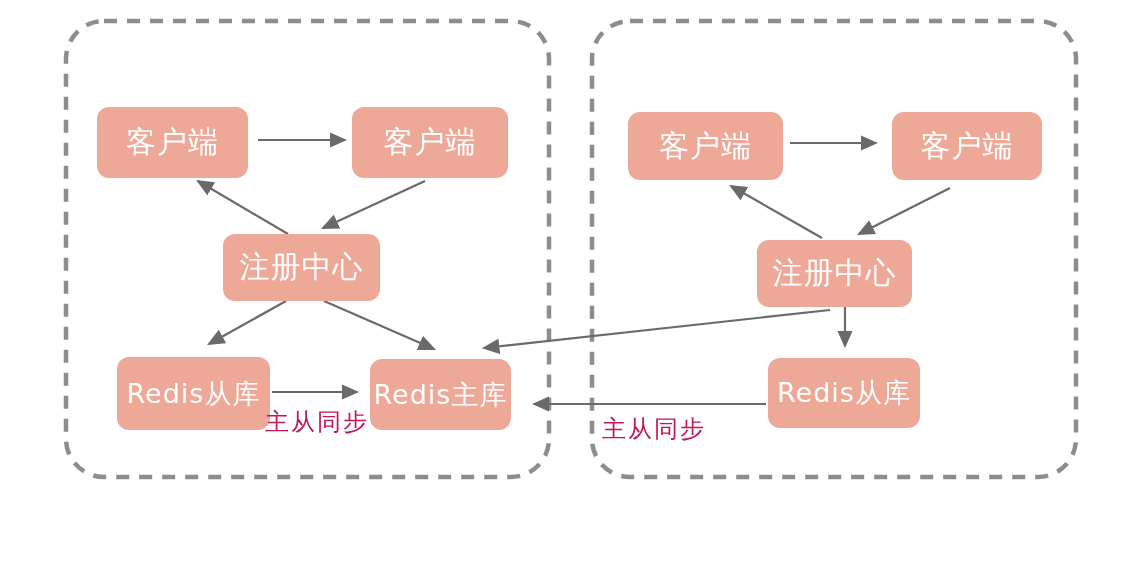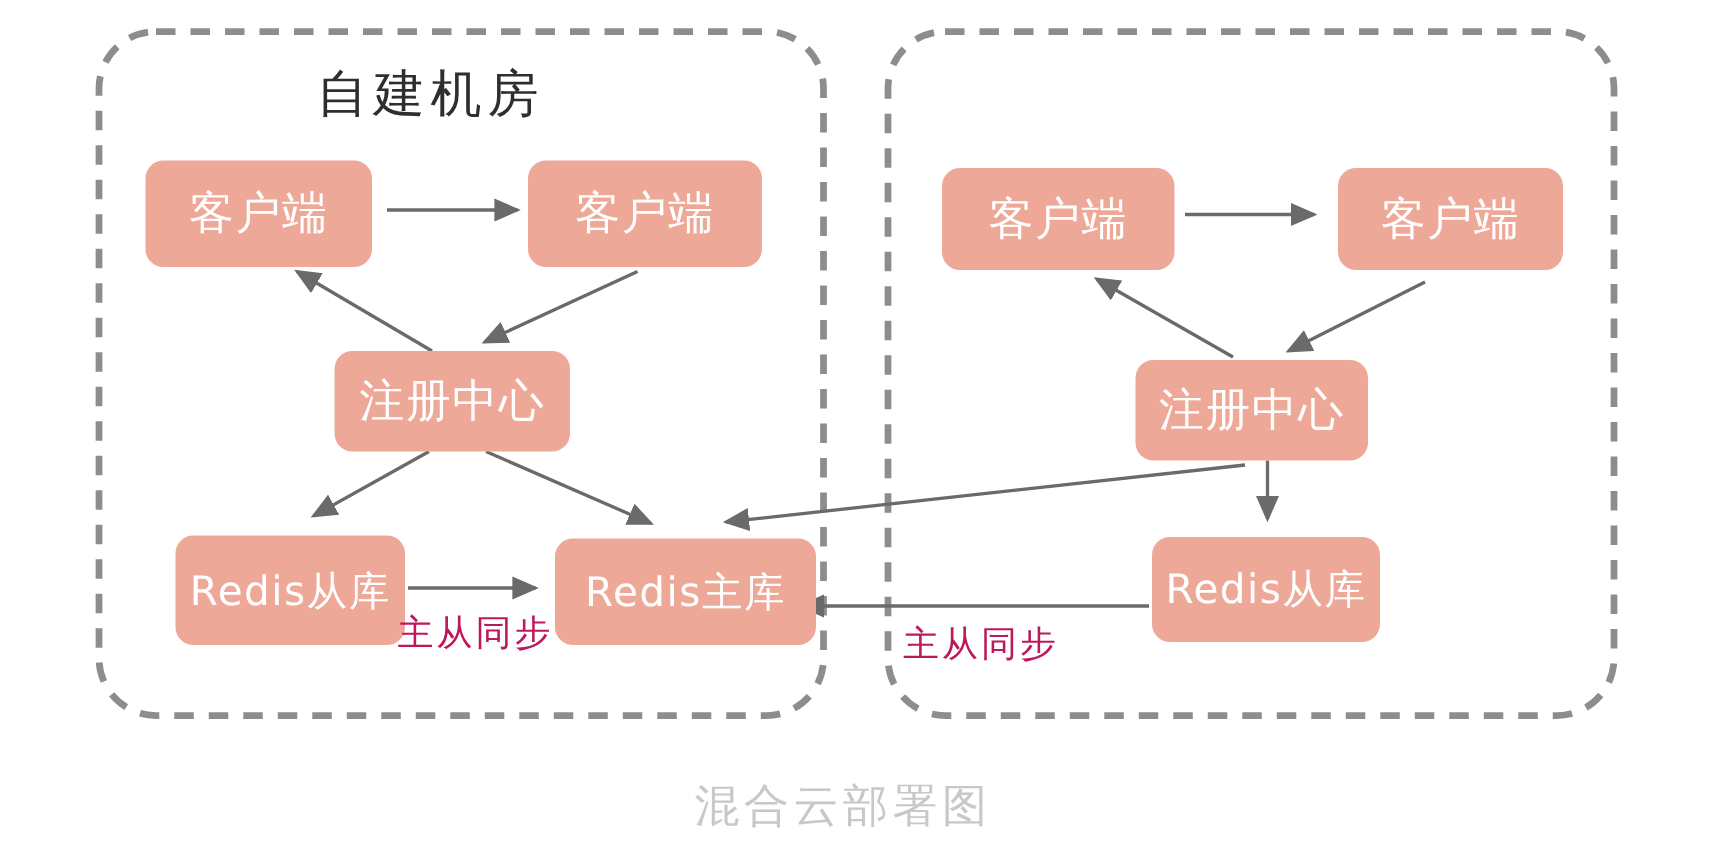--- a/index.html
+++ b/index.html
@@ -24,21 +24,21 @@
   }
   .node{
     position:absolute;z-index:3;display:flex;align-items:center;justify-content:center;
     background:var(--node-fill);color:var(--node-text);border-radius:12px;
     font-size:30px;white-space:nowrap;letter-spacing:1px;
   }
   .n-l-client-a{left:97px;top:107px;width:151px;height:71px;}
   .n-l-client-b{left:352px;top:107px;width:156px;height:71px;}
   .n-l-registry{left:223px;top:234px;width:157px;height:67px;}
   .n-l-redis-slave{left:117px;top:357px;width:153px;height:73px;font-size:27px;}
-  .n-l-redis-master{left:370px;top:359px;width:174px;height:71px;font-size:27px;}
+  .n-l-redis-master{left:370px;top:359px;width:141px;height:71px;font-size:27px;}
   .n-r-client-a{left:628px;top:112px;width:155px;height:68px;}
   .n-r-client-b{left:892px;top:112px;width:150px;height:68px;}
   .n-r-registry{left:757px;top:240px;width:155px;height:67px;}
   .n-r-redis-slave{left:768px;top:358px;width:152px;height:70px;font-size:27px;}
   .edge-label{
     position:absolute;z-index:4;transform:translateX(-50%);
     font-size:24px;color:#be185d;white-space:nowrap;letter-spacing:2px;
   }
   .lbl-left-sync{left:317px;top:406px;}
   .lbl-right-sync{left:654px;top:413px;}
@@ -67,30 +67,28 @@
       <line x1="324" y1="301" x2="434" y2="349" class="edge" marker-end="url(#arrowhead)"></line>
       <line x1="272" y1="392" x2="357" y2="392" class="edge" marker-end="url(#arrowhead)"></line>
       <line x1="790" y1="143" x2="876" y2="143" class="edge" marker-end="url(#arrowhead)"></line>
       <line x1="822" y1="238" x2="731" y2="186" class="edge" marker-end="url(#arrowhead)"></line>
       <line x1="950" y1="188" x2="859" y2="234" class="edge" marker-end="url(#arrowhead)"></line>
       <line x1="845" y1="307" x2="845" y2="346" class="edge" marker-end="url(#arrowhead)"></line>
       <line x1="830" y1="310" x2="484" y2="348" class="edge" marker-end="url(#arrowhead)"></line>
       <line x1="766" y1="404" x2="534" y2="404" class="edge" marker-end="url(#arrowhead)"></line>
     </svg>
 
-  <div class="group-title" style="left:287px;top:40px;">自建机房</div>
 
   <div class="node n-l-client-a">客户端</div>
   <div class="node n-l-client-b">客户端</div>
   <div class="node n-l-registry">注册中心</div>
   <div class="node n-l-redis-slave">Redis从库</div>
   <div class="node n-l-redis-master">Redis主库</div>
 
   <div class="node n-r-client-a">客户端</div>
   <div class="node n-r-client-b">客户端</div>
   <div class="node n-r-registry">注册中心</div>
   <div class="node n-r-redis-slave">Redis从库</div>
 
   <div class="edge-label lbl-left-sync">主从同步</div>
   <div class="edge-label lbl-right-sync">主从同步</div>
 
-  <div class="caption">混合云部署图</div>
 </div>
 
 </body></html>

